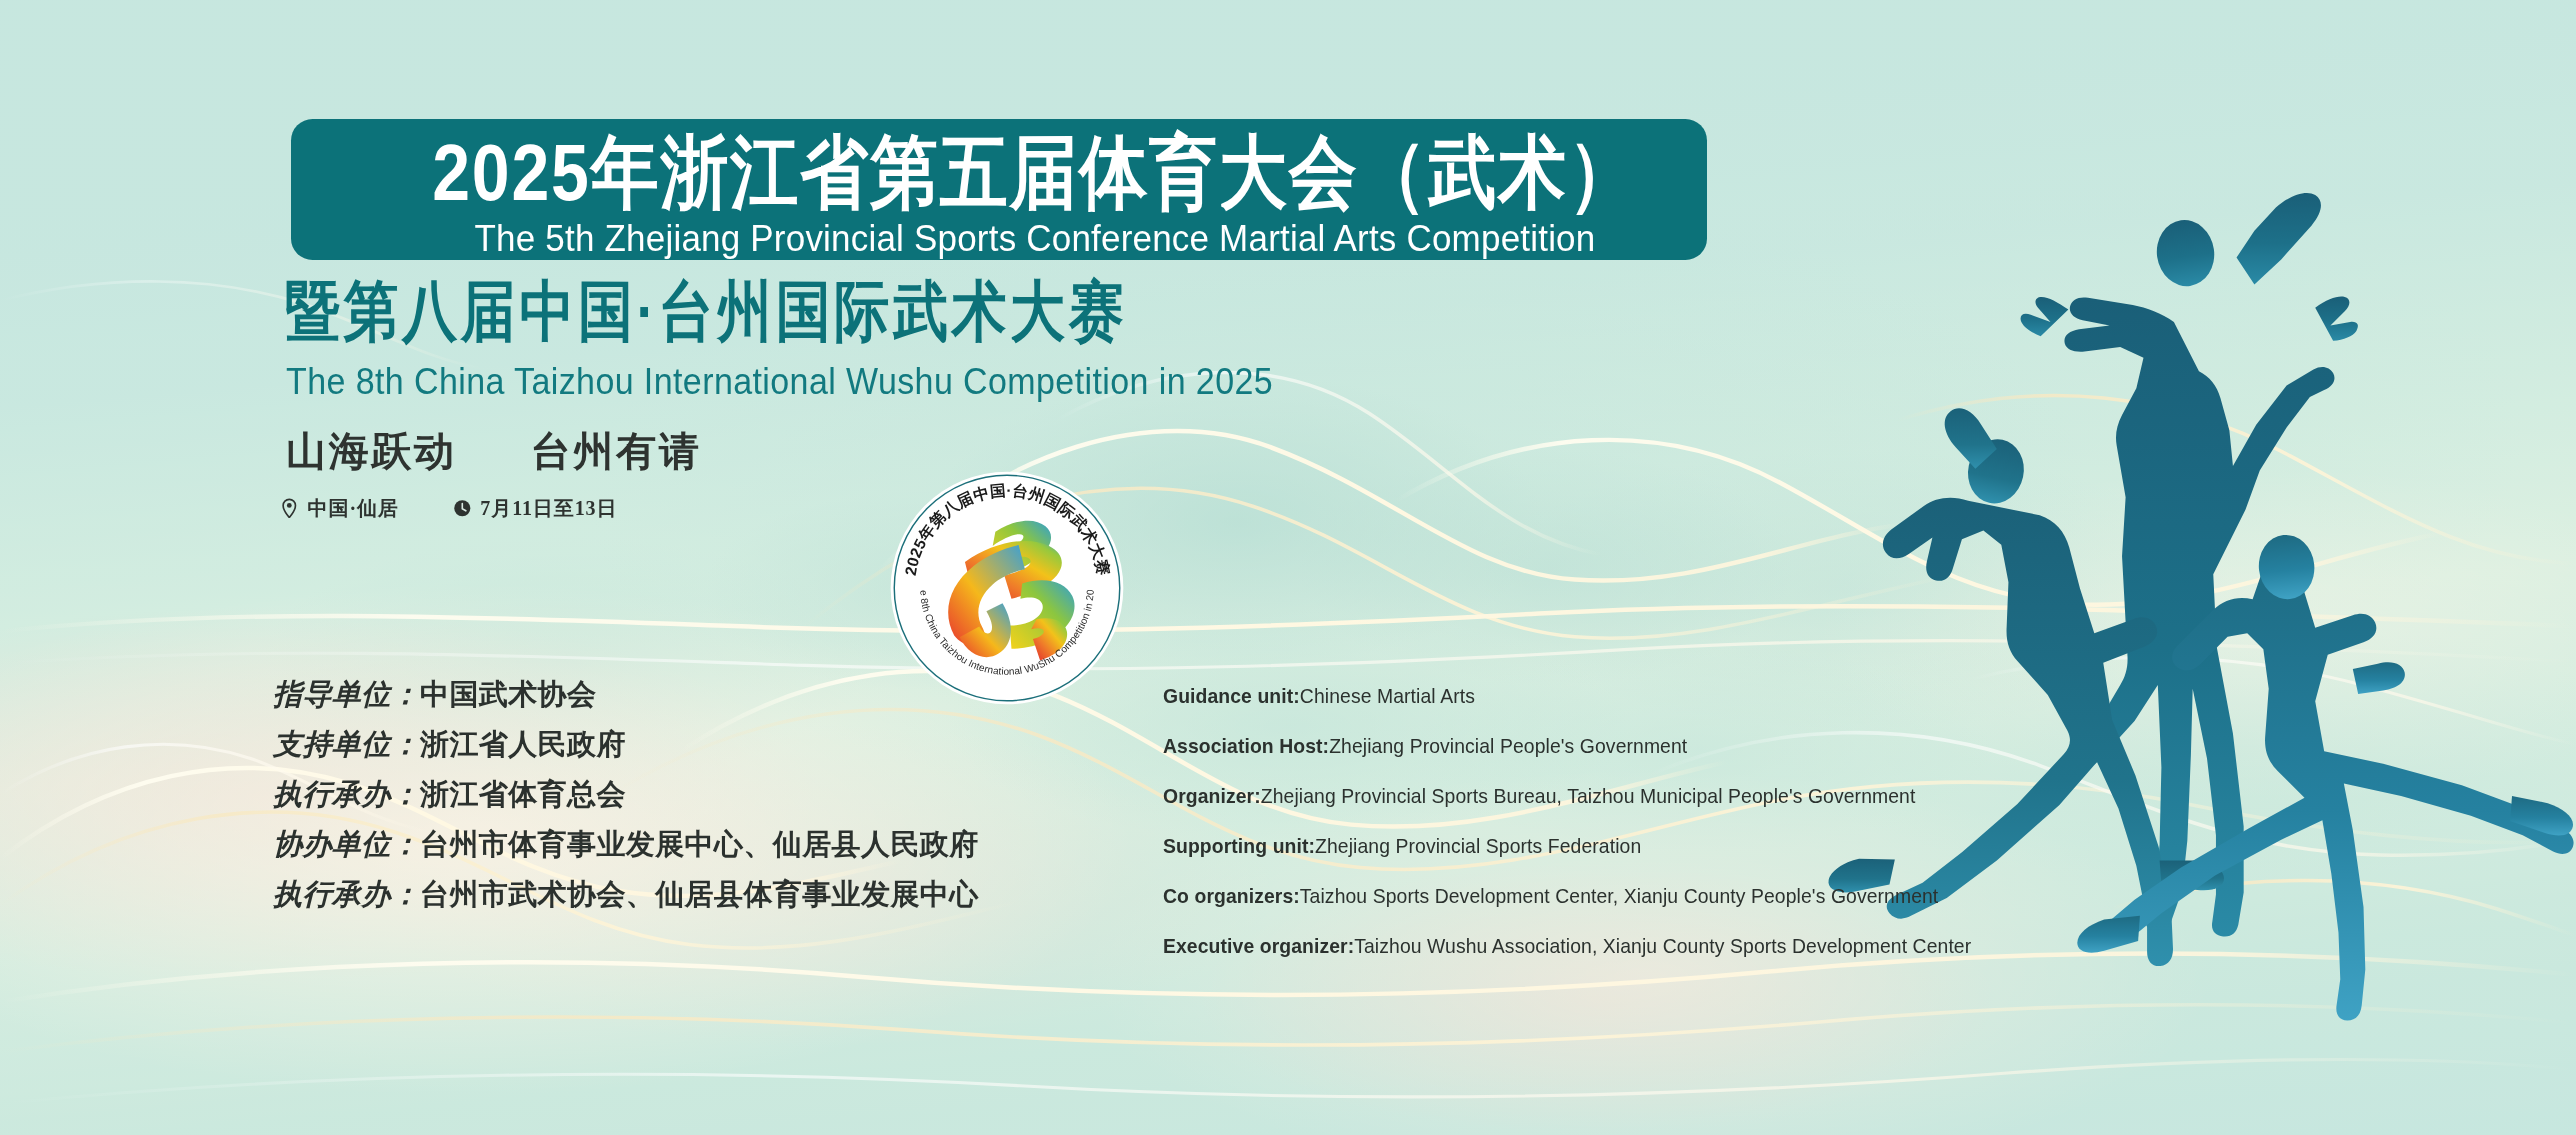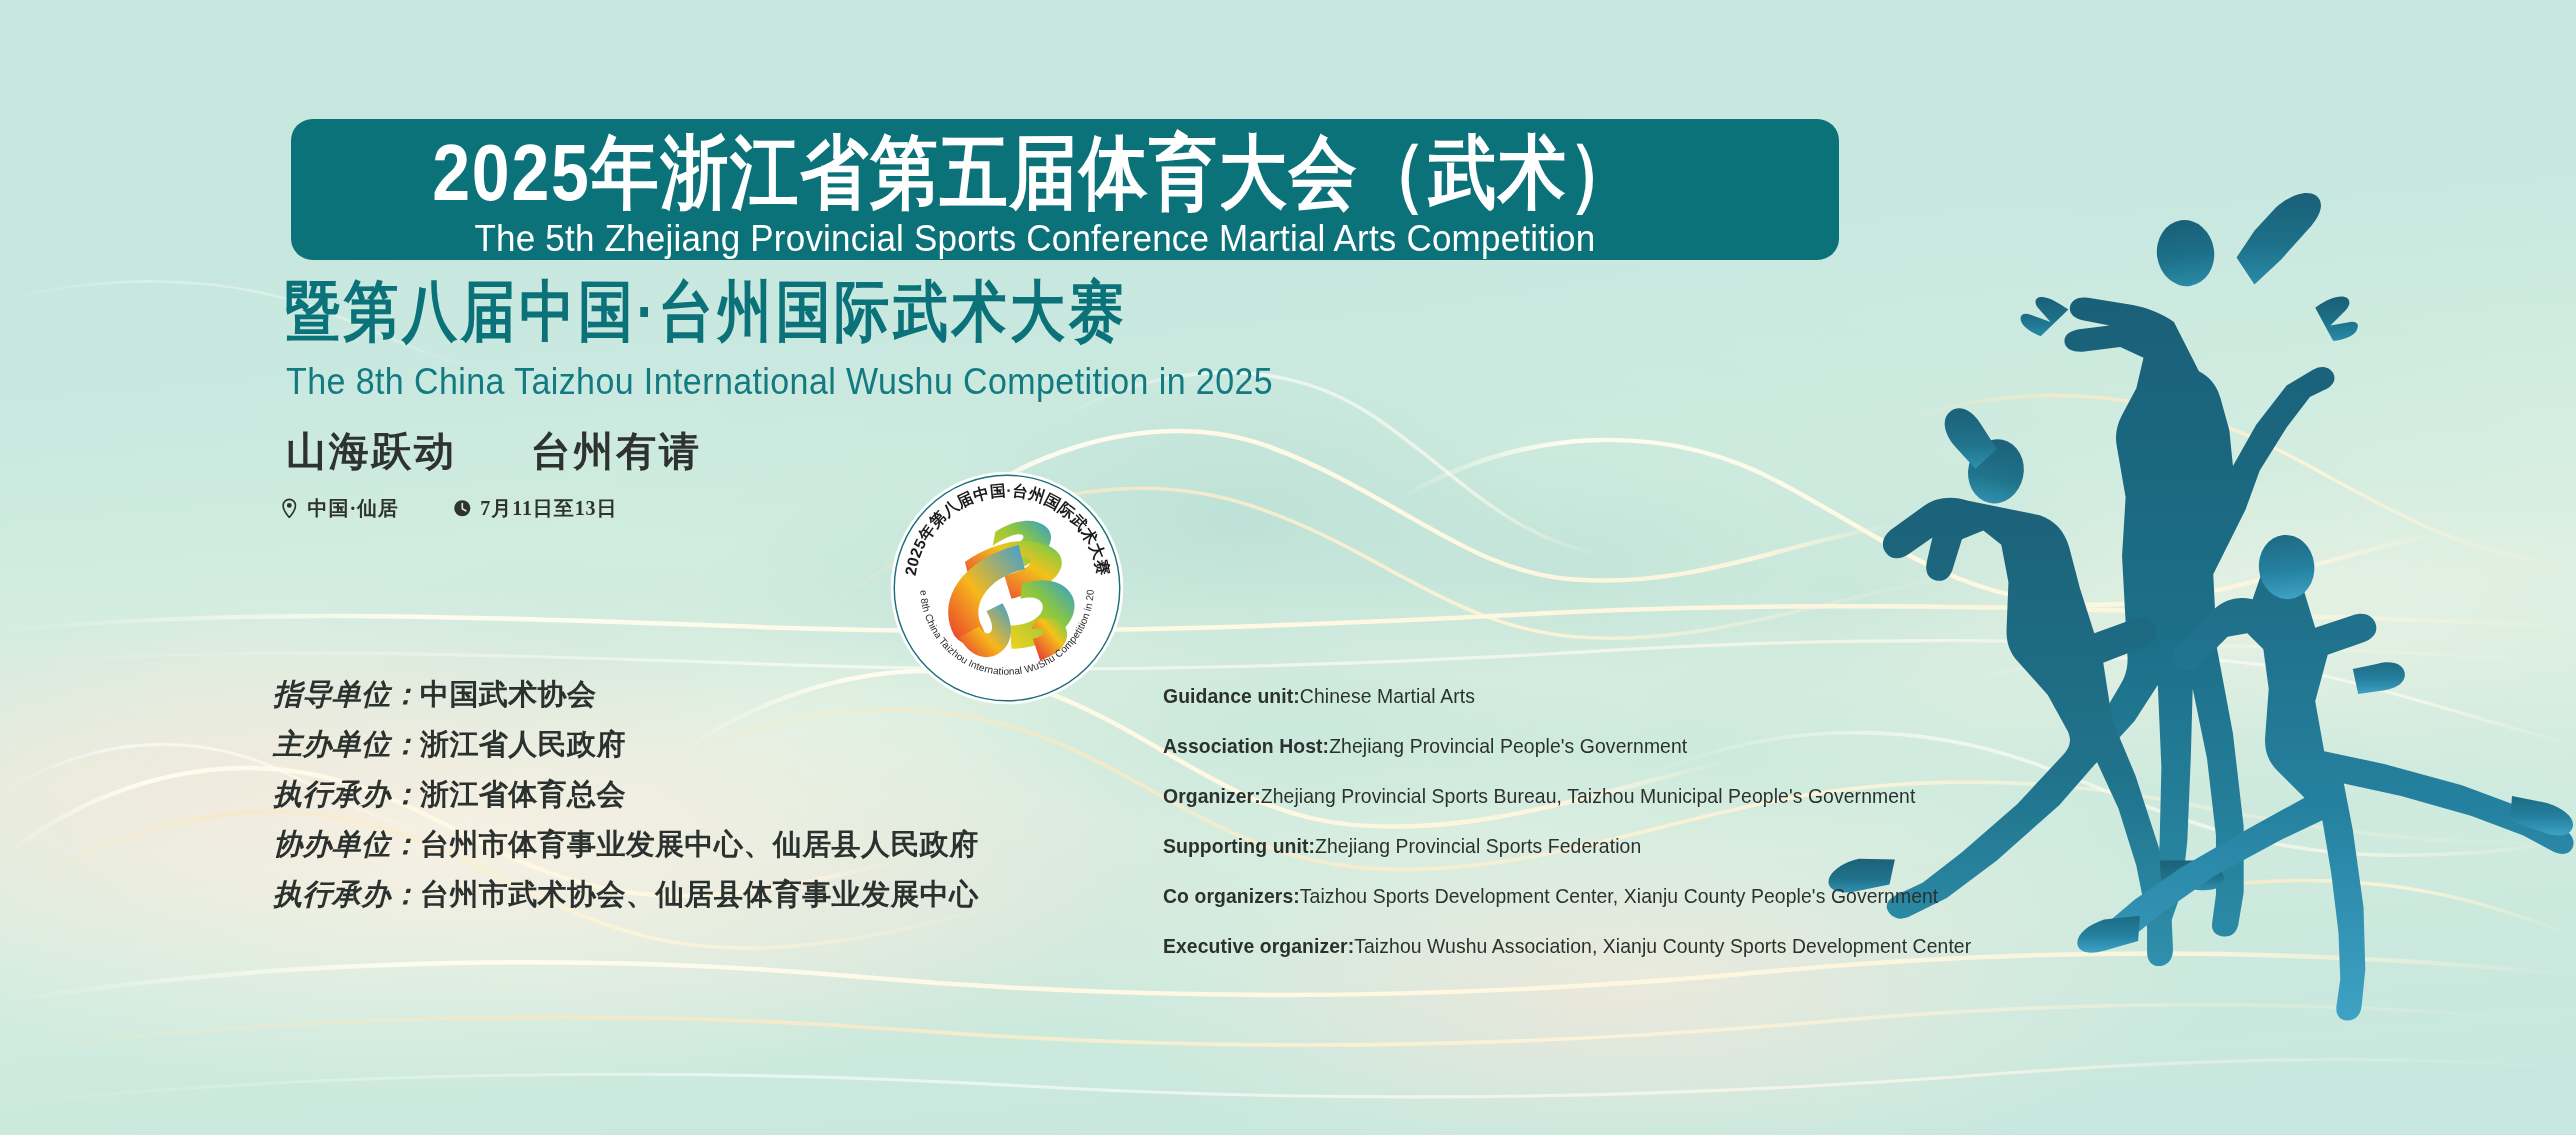--- a/index.html
+++ b/index.html
@@ -64,21 +64,21 @@
   }
   #bg-lines{position:absolute;inset:0;}
   #bg-lines svg{display:block;width:100%;height:100%;}
 
   
   #silhouettes{position:absolute;inset:0;pointer-events:none;}
   #silhouettes svg{display:block;width:100%;height:100%;}
 
   
   #title-band{
-    position:absolute;left:291px;top:119px;width:1548px;height:141px;
+    position:absolute;left:291px;top:119px;width:1416px;height:141px;
     background:#0c7279;border-radius:21.5px;
   }
   #title-cn{
     position:absolute;left:18px;top:-1.8px;width:1452px;
     color:#ffffff;
     font-size:68px;line-height:93px;font-weight:700;
     letter-spacing:1.8px;
     white-space:nowrap;
     text-align:center;
     transform:scaleY(1.18);transform-origin:center top;
@@ -390,21 +390,21 @@
         <textPath href="#arcBot" startOffset="50%" text-anchor="middle" aria-label="The 8th China Taizhou International WuShu Competition in 2025">The 8th China Taizhou International WuShu Competition in 2025</textPath>
       </text>
     </svg>
   </div>
 
   <div id="credits-cn">
     <div class="credit-cn-line">
       <span class="lbl">指导单位：</span><span class="val">中国武术协会</span>
     </div>
     <div class="credit-cn-line">
-      <span class="lbl">主办单位：</span><span class="val">浙江省人民政府</span>
+      <span class="lbl">支持单位：</span><span class="val">浙江省人民政府</span>
     </div>
     <div class="credit-cn-line">
       <span class="lbl">执行承办：</span><span class="val">浙江省体育总会</span>
     </div>
     <div class="credit-cn-line">
       <span class="lbl">协办单位：</span><span class="val">台州市体育事业发展中心、仙居县人民政府</span>
     </div>
     <div class="credit-cn-line">
       <span class="lbl">执行承办：</span><span class="val">台州市武术协会、仙居县体育事业发展中心</span>
     </div>

